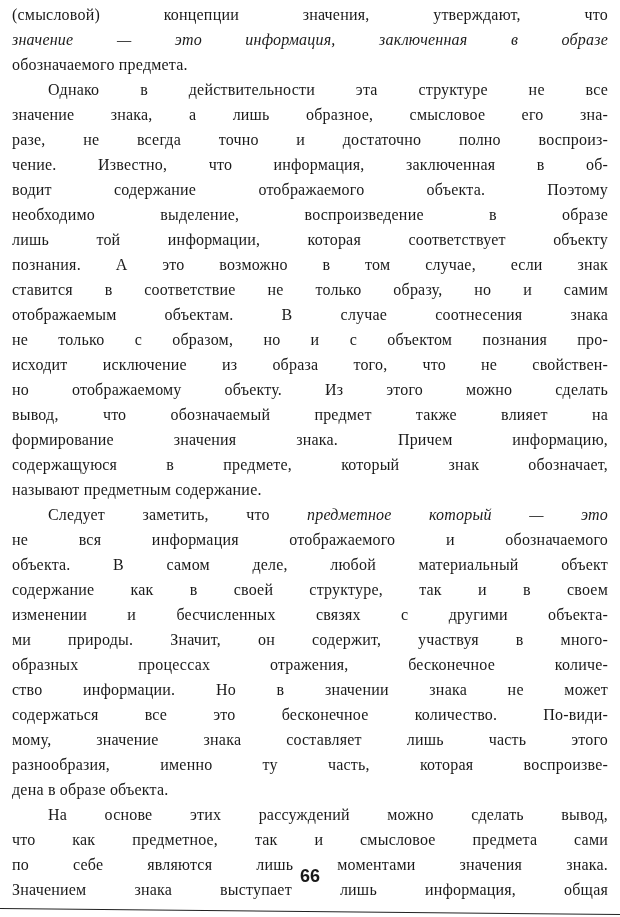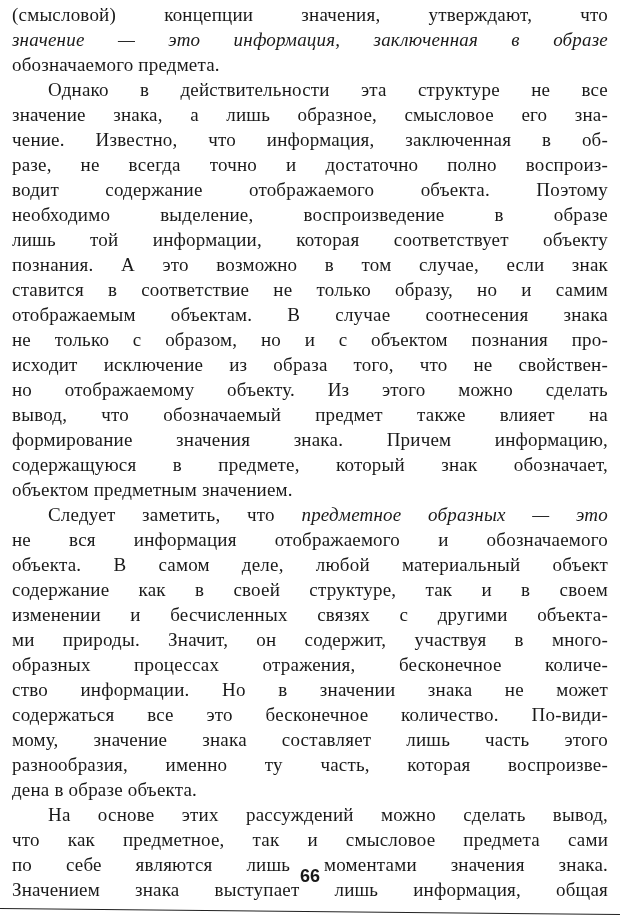--- a/index.html
+++ b/index.html
@@ -18,21 +18,21 @@
     .page {
       position: absolute;
       left: 12px;
       top: 2px;
       width: 596px;
     }
     .line {
       display: block;
       height: 25px;
       line-height: 25px;
-      font-size: 19px;
+      font-size: 16px;
       white-space: nowrap;
       text-align: justify;
       text-align-last: justify;
       letter-spacing: 0.2px;
     }
     .line.last {
       text-align-last: left;
     }
     .line.indent {
       padding-left: 36px;
@@ -68,38 +68,38 @@
 
 <div class="page" id="page-body">
     <div>
       <span class="line"><span>(смысловой) концепции значения, утверждают, что</span></span>
       <span class="line"><span class="it">значение — это информация, заключенная в образе</span></span>
       <span class="line last"><span>обозначаемого предмета.</span></span>
     </div>
     <div>
       <span class="line indent"><span>Однако в действительности эта структуре не все</span></span>
       <span class="line"><span>значение знака, а лишь образное, смысловое его зна-</span></span>
+      <span class="line"><span>разе, не всегда точно и достаточно полно воспроиз-</span></span>
       <span class="line"><span>чение. Известно, что информация, заключенная в об-</span></span>
-      <span class="line"><span>разе, не всегда точно и достаточно полно воспроиз-</span></span>
       <span class="line"><span>водит содержание отображаемого объекта. Поэтому</span></span>
       <span class="line"><span>необходимо выделение, воспроизведение в образе</span></span>
       <span class="line"><span>лишь той информации, которая соответствует объекту</span></span>
       <span class="line"><span>познания. А это возможно в том случае, если знак</span></span>
       <span class="line"><span>ставится в соответствие не только образу, но и самим</span></span>
       <span class="line"><span>отображаемым объектам. В случае соотнесения знака</span></span>
       <span class="line"><span>не только с образом, но и с объектом познания про-</span></span>
       <span class="line"><span>исходит исключение из образа того, что не свойствен-</span></span>
       <span class="line"><span>но отображаемому объекту. Из этого можно сделать</span></span>
       <span class="line"><span>вывод, что обозначаемый предмет также влияет на</span></span>
       <span class="line"><span>формирование значения знака. Причем информацию,</span></span>
       <span class="line"><span>содержащуюся в предмете, который знак обозначает,</span></span>
-      <span class="line last"><span>объектом предметным значением.</span></span>
+      <span class="line last"><span>называют предметным содержание.</span></span>
     </div>
     <div>
-      <span class="line indent"><span>Следует заметить, что </span><span class="it">предметное образных — это</span></span>
+      <span class="line indent"><span>Следует заметить, что </span><span class="it">предметное который — это</span></span>
       <span class="line"><span>не вся информация отображаемого и обозначаемого</span></span>
       <span class="line"><span>объекта. В самом деле, любой материальный объект</span></span>
       <span class="line"><span>содержание как в своей структуре, так и в своем</span></span>
       <span class="line"><span>изменении и бесчисленных связях с другими объекта-</span></span>
       <span class="line"><span>ми природы. Значит, он содержит, участвуя в много-</span></span>
       <span class="line"><span>образных процессах отражения, бесконечное количе-</span></span>
       <span class="line"><span>ство информации. Но в значении знака не может</span></span>
       <span class="line"><span>содержаться все это бесконечное количество. По-види-</span></span>
       <span class="line"><span>мому, значение знака составляет лишь часть этого</span></span>
       <span class="line"><span>разнообразия, именно ту часть, которая воспроизве-</span></span>

